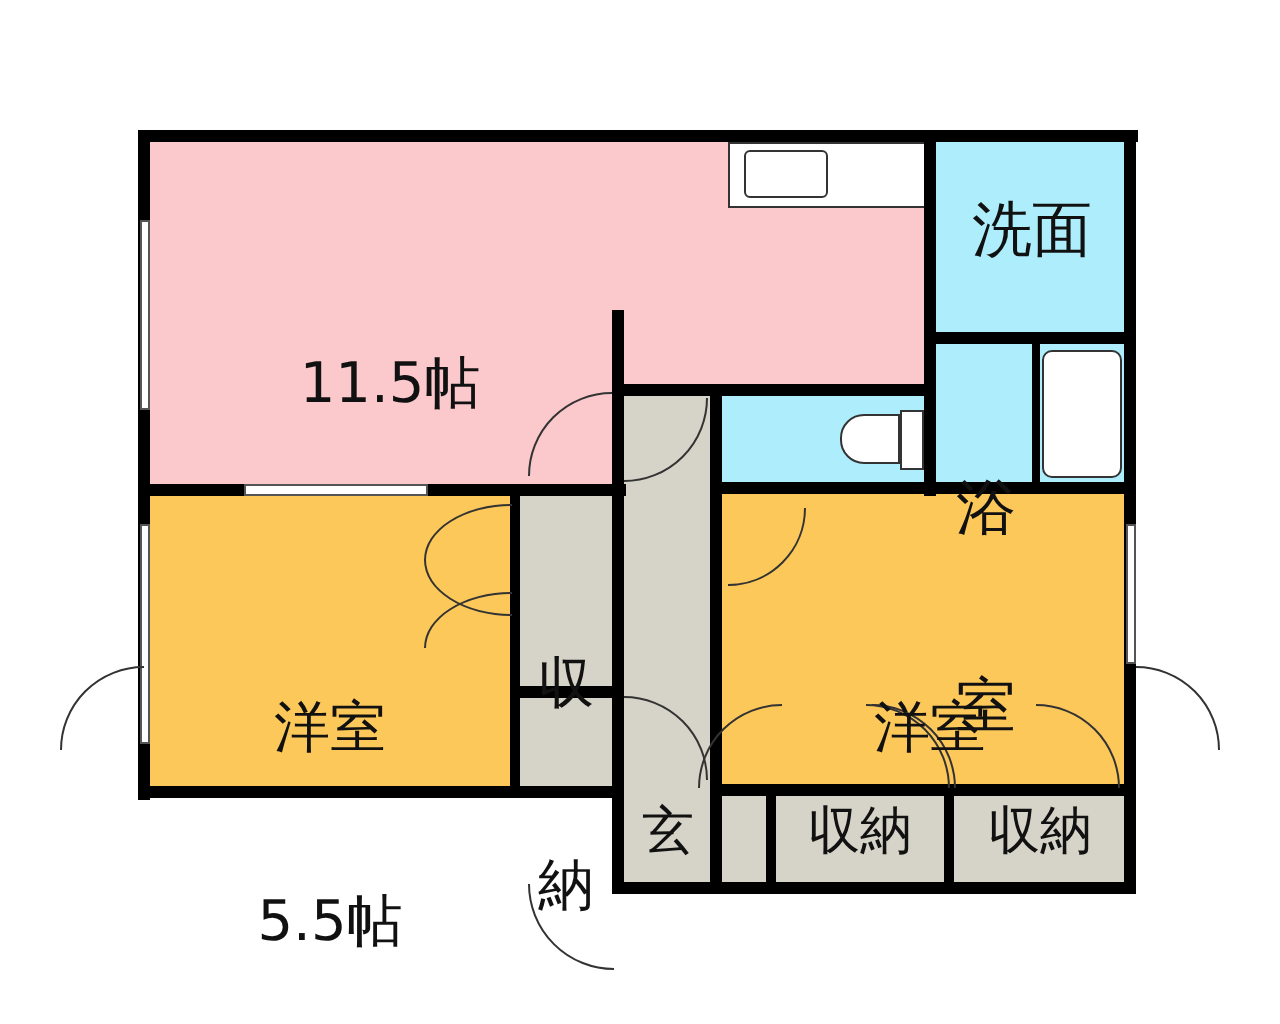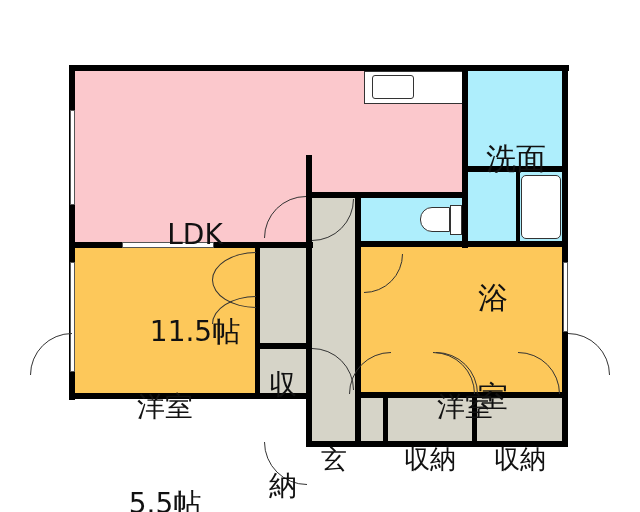--- a/index.html
+++ b/index.html
@@ -1,21 +1,21 @@
 <!DOCTYPE html>
 <html><head>
 <meta charset="utf-8">
 <style>
   html,body{margin:0;padding:0;background:#ffffff;}
   body{width:640px;height:512px;position:relative;overflow:hidden;font-family:"DejaVu Sans","Liberation Sans",sans-serif;}
   .abs{position:absolute;box-sizing:border-box;}
   .room{position:absolute;box-sizing:border-box;}
   .wall{position:absolute;background:#000;}
   .win{position:absolute;background:#fff;border:1px solid #555;box-sizing:border-box;}
-  .label{position:absolute;color:#111;text-align:center;line-height:1.15;white-space:pre;margin-top:43px;}
+  .label{position:absolute;color:#111;text-align:center;line-height:1.15;white-space:pre;}
   .arc{position:absolute;box-sizing:border-box;border:1.5px solid #333;}
 </style>
 </head>
 <body>
 
 <div class="room" style="left:75px;top:70px;width:390px;height:175px;background:#fbc8cc;"></div>
 <div class="room" style="left:467px;top:70px;width:96px;height:100px;background:#aeeefc;"></div>
 <div class="room" style="left:467px;top:172px;width:96px;height:70px;background:#aeeefc;"></div>
 <div class="room" style="left:360px;top:198px;width:105px;height:44px;background:#aeeefc;"></div>
 <div class="room" style="left:312px;top:196px;width:46px;height:246px;background:#d6d4c8;"></div>
@@ -67,21 +67,20 @@
 <div class="arc" style="left:270px;top:348px;width:84px;height:84px;border-radius:50%;clip-path:inset(0 0 50% 50%);"></div>
 <div class="arc" style="left:264px;top:399px;width:86px;height:86px;border-radius:50%;clip-path:inset(0 50% 50% 0);transform:scaleY(-1);"></div>
 <div class="arc" style="left:30px;top:333px;width:84px;height:84px;border-radius:50%;clip-path:inset(0 50% 50% 0);"></div>
 <div class="arc" style="left:526px;top:333px;width:84px;height:84px;border-radius:50%;clip-path:inset(0 0 50% 50%);"></div>
 <div class="arc" style="left:391px;top:352px;width:84px;height:84px;border-radius:50%;clip-path:inset(0 50% 50% 0);transform:translateX(-42px);"></div>
 <div class="arc" style="left:391px;top:352px;width:84px;height:84px;border-radius:50%;clip-path:inset(0 0 50% 50%);"></div>
 <div class="arc" style="left:436px;top:352px;width:84px;height:84px;border-radius:50%;clip-path:inset(0 0 50% 50%);transform:translateX(-42px);"></div>
 <div class="arc" style="left:476px;top:352px;width:84px;height:84px;border-radius:50%;clip-path:inset(0 0 50% 50%);"></div>
 
 <div class="label" style="left:140px;top:112px;width:110px;font-size:28px;">
-  <div>LDK</div>
   <div>11.5帖</div>
 </div>
 <div class="label" style="left:469px;top:99px;width:94px;font-size:30px;">洗面</div>
 <div class="label" style="left:470px;top:172px;width:46px;font-size:30px;line-height:1.1;">
   <div>浴</div>
   <div>室</div>
 </div>
 <div class="label" style="left:110px;top:284px;width:110px;font-size:28px;">
   <div>洋室</div>
   <div>5.5帖</div>

